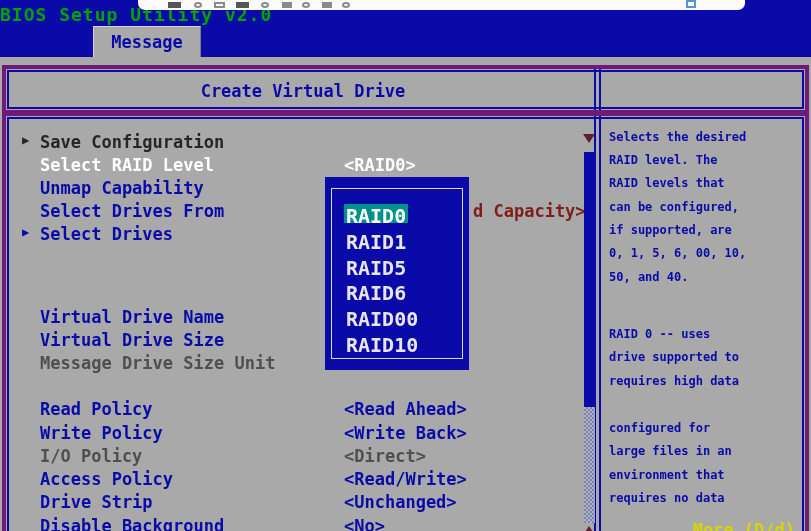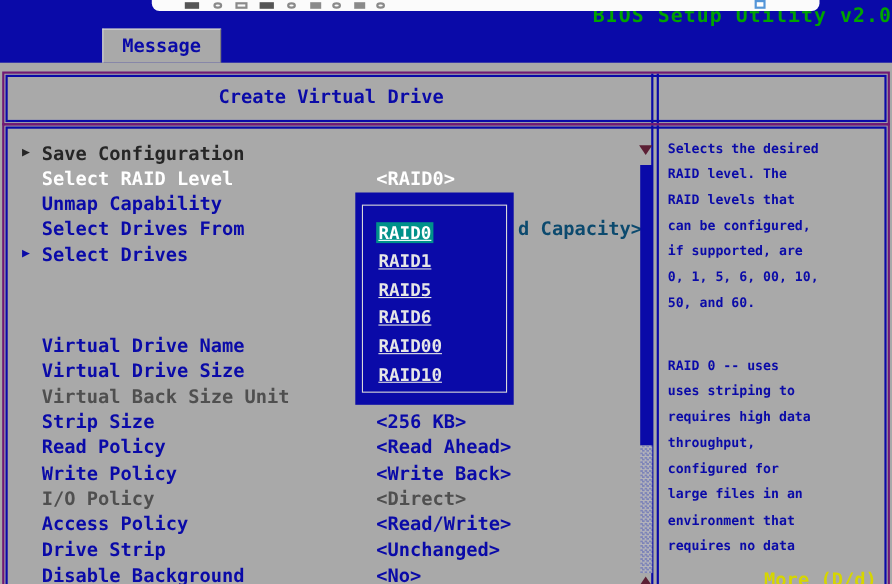--- a/index.html
+++ b/index.html
@@ -6,21 +6,21 @@
   html,body { width:811px; height:531px; overflow:hidden; background:#6e6e6e; }
   .screen {
     position:relative; width:811px; height:531px; overflow:hidden;
     background:#a9a9a9;
     font-family:"DejaVu Sans Mono", monospace; font-weight:bold;
   }
 
   
   .bios-header { position:absolute; left:0; top:0; width:811px; height:57px; background:#0a0aa8; }
   .bios-title {
-    position:absolute; left:0; top:4px; width:100%; text-align:right;
+    position:absolute; left:0; top:4px; width:100%; text-align:left;
     color:#00a400; font-size:18px; letter-spacing:1px; white-space:nowrap;
   }
   .tab {
     position:absolute; left:93px; top:26px; width:108px; height:31px;
     background:#a9a9a9; border-top:1px solid #d6d6d6; border-left:1px solid #d6d6d6; border-right:1px solid #7d7d7d;
     color:#0a0aa8; font-size:17px; text-align:center; line-height:30px;
   }
 
   
   .kvm-toolbar {
@@ -30,21 +30,21 @@
   .frag { position:absolute; top:2px; height:6px; background:#8a8a8a; }
   .frag.dark { background:#555; }
   .frag.round { border-radius:50%; background:#fbfbfb; border:2px solid #8a8a8a; }
   .frag.box { background:#fbfbfb; border:2px solid #8a8a8a; }
   .kvm-check {
     position:absolute; left:548px; top:0; width:10px; height:8px;
     background:#fff; border:2px solid #5596d8;
   }
 
   
-  .dbox { position:absolute; border:2px solid #701a75;padding-left:24px; }
+  .dbox { position:absolute; border:4px solid #701a75;padding-left:24px; }
   .dbox::before { content:""; position:absolute; inset:1px; border:2px solid #0a0aa8; pointer-events:none; }
   .band { left:2px; top:65px; width:807px; height:49px; }
   .mainbox { left:2px; top:112px; width:807px; height:448px; }
   .vdivider { position:absolute; top:0; bottom:0; left:588px; width:7px;
               border-left:2px solid #0a0aa8; border-right:2px solid #0a0aa8; }
 
   .band-left-title {
     position:absolute; left:6px; top:0; width:582px; height:100%;
     color:#0a0aa8; font-size:17px; text-align:center; line-height:45px;
   }
@@ -56,29 +56,29 @@
   
   .menu { position:absolute; left:7px; top:0; width:578px; height:100%; font-size:17px; }
   .row { position:absolute; left:0; width:100%; height:20px; white-space:nowrap; }
   .row .marker { position:absolute; left:9px; top:1px; font-size:12px; }
   .row .label { position:absolute; left:27px; top:0; }
   .row .value { position:absolute; left:331px; top:0; }
   .row.c-blue  { color:#0a0aa8; }
   .row.c-black { color:#262626; }
   .row.c-dis   { color:#4f4f4f; }
   .row.c-sel   { color:#ffffff; }
-  .row .value.tail { left:460px; color:#0c4a6e; }
+  .row .value.tail { left:460px; color:#7f1d1d; }
 
   
   .popup {
     position:absolute; left:319px; top:161px; width:144px; height:193px;
     background:#0a0aa8; z-index:20;
   }
   .popup-inner { position:absolute; inset:11px 6px; border:1px solid #d9d9d9; }
-  .popup .item { position:absolute; left:21px; height:19px; color:#e6e6e6; font-size:16px; white-space:nowrap;text-decoration:underline; }
+  .popup .item { position:absolute; left:21px; height:19px; color:#e6e6e6; font-size:20px; white-space:nowrap; }
   .popup .item.selected { background:#00918a; color:#ffffff; padding:0 2px; margin-left:-2px; }
 
   
   .sb-arrow { position:absolute; width:0; height:0; left:577px; }
   .sb-down { top:130px; border-left:6px solid transparent; border-right:6px solid transparent; border-top:9px solid #5c1f34; }
   .sb-up   { top:522px; border-left:6px solid transparent; border-right:6px solid transparent; border-bottom:9px solid #5c1f34; }
   .sb-thumb { position:absolute; left:578px; top:148px; width:11px; height:255px; background:#0a0aa8; }
   .sb-track {
     position:absolute; left:578px; top:403px; width:11px; height:116px;
     background-image:repeating-conic-gradient(#7d84b8 0% 25%, #b2b2ba 0% 50%);
@@ -141,25 +141,21 @@
         <span class="marker">▶</span>
         <span class="label">Select Drives</span>
       </div>
       <div class="row c-blue" style="top:191px">
         <span class="label">Virtual Drive Name</span>
       </div>
       <div class="row c-blue" style="top:214px">
         <span class="label">Virtual Drive Size</span>
       </div>
       <div class="row c-dis" style="top:237px">
-        <span class="label">Virtual Back Size Unit</span>
-      </div>
-      <div class="row c-blue" style="top:260px">
-        <span class="label">Strip Size</span>
-        <span class="value">&lt;256 KB&gt;</span>
+        <span class="label">Message Drive Size Unit</span>
       </div>
       <div class="row c-blue" style="top:283px">
         <span class="label">Read Policy</span>
         <span class="value">&lt;Read Ahead&gt;</span>
       </div>
       <div class="row c-dis" style="top:330px">
         <span class="label">I/O Policy</span>
         <span class="value">&lt;Direct&gt;</span>
       </div>
       <div class="row c-blue" style="top:307px">
@@ -195,25 +191,24 @@
       <div class="item" style="top:156px">RAID10</div>
     </div>
 
     <div class="help">
       <div class="help-line" style="top:14px">Selects the desired</div>
       <div class="help-line" style="top:60px">RAID levels that</div>
       <div class="help-line" style="top:37px">RAID level. The</div>
       <div class="help-line" style="top:84px">can be configured,</div>
       <div class="help-line" style="top:107px">if supported, are</div>
       <div class="help-line" style="top:130px">0, 1, 5, 6, 00, 10,</div>
-      <div class="help-line" style="top:154px">50, and 60.</div>
+      <div class="help-line" style="top:154px">50, and 40.</div>
       <div class="help-line" style="top:211px">RAID 0 -- uses</div>
-      <div class="help-line" style="top:234px">uses striping to</div>
+      <div class="help-line" style="top:234px">drive supported to</div>
       <div class="help-line" style="top:258px">requires high data</div>
-      <div class="help-line" style="top:281px">throughput,</div>
       <div class="help-line" style="top:305px">configured for</div>
       <div class="help-line" style="top:328px">large files in an</div>
       <div class="help-line" style="top:352px">environment that</div>
       <div class="help-line" style="top:375px">requires no data</div>
       <div class="help-more">More (D/d)</div>
     </div>
   </div>
 
 </div>
 

